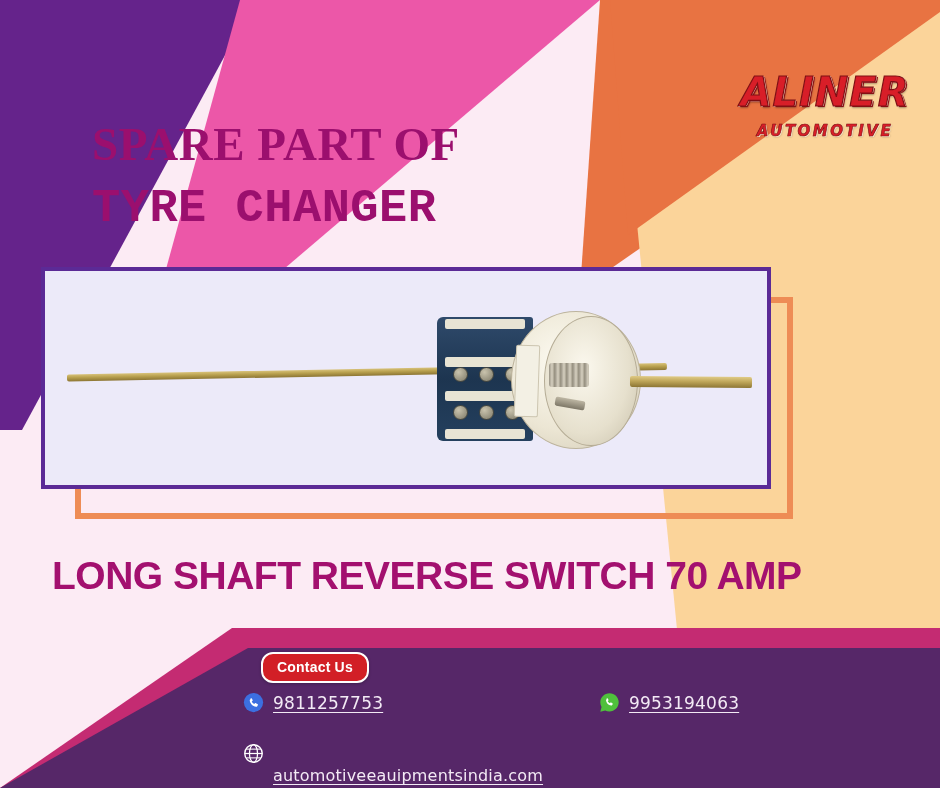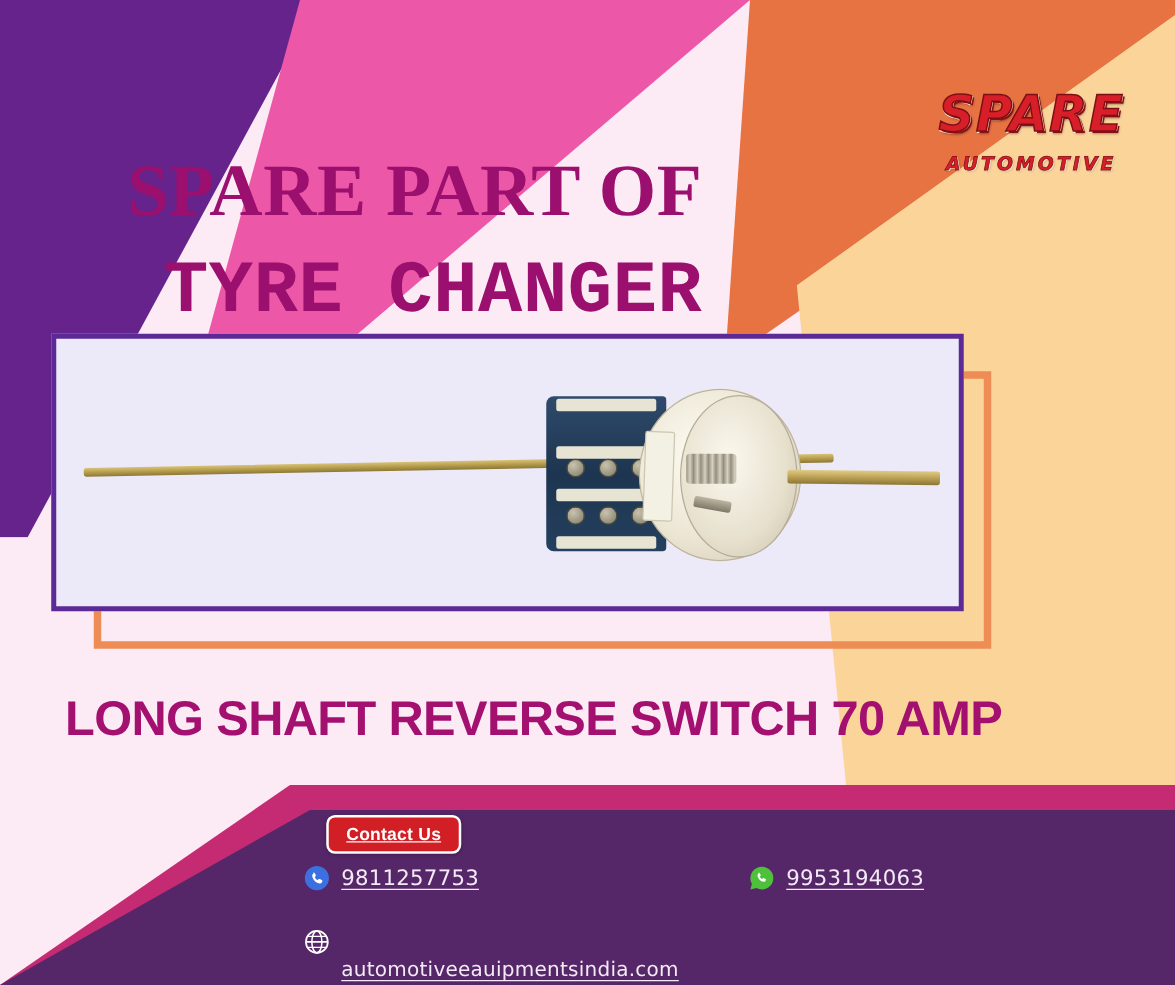--- a/index.html
+++ b/index.html
@@ -75,24 +75,24 @@
     color:#D81E28;margin-top:12px;
     text-shadow:1px 1px 0 #f6e3c8, 1px 1px 2px rgba(0,0,0,.3);
     -webkit-text-stroke:0.6px #7d0f14;
   }
 
   
   .headline{
     position:absolute;top:112px;left:92px;width:470px;
     font-family:"Liberation Serif", serif;
     font-weight:bold;
-    font-size:59px;line-height:1.38;
+    font-size:47px;line-height:1.38;
     color:#9B0F6E;
     letter-spacing:0.5px;
-    text-align:right;
+    text-align:left;
   }
   .headline .l1{display:block;}
   .headline .l2{display:block;font-family:Liberation Mono, monospace;}
 
   
   .accent-frame{
     position:absolute;left:75px;top:297px;
     width:718px;height:222px;
     border:6px solid #EE8C55;
     background:transparent;
@@ -175,26 +175,25 @@
     font-weight:bold;font-size:39px;letter-spacing:-0.5px;
     color:#A3106F;
   }
 
   
   .contact-badge{
     position:absolute;left:261px;top:652px;
     padding:5px 14px 6px;
     background:#D21F26;
     border:2.5px solid #ffffff;
-    border-radius:7px;
+    border-radius:12px;
     color:#ffffff;
     font-size:14px;font-weight:bold;
     letter-spacing:0.2px;
     box-shadow:0 1px 3px rgba(0,0,0,.25);
-    text-decoration:underline;
   }
 
   
   .contacts{
     position:absolute;left:243px;top:692px;width:690px;
     display:grid;
     grid-template-columns:348px 342px;
     row-gap:14px;
     gap:8px;
   }
@@ -219,21 +218,21 @@
     <div class="shape shape-purple-tl"></div>
     <div class="shape shape-pink-tl"></div>
     <div class="shape shape-orange-top"></div>
     <div class="shape shape-peach-right"></div>
     <div class="shape shape-orange-corner"></div>
     <div class="shape shape-footer-pink"></div>
     <div class="shape shape-footer-purple"></div>
   </div>
 
   <div class="logo">
-    <div class="logo-main">SPARE</div>
+    <div class="logo-main">ALINER</div>
     <div class="logo-sub">AUTOMOTIVE</div>
   </div>
 
   <div class="headline">
     <span class="l1">SPARE PART OF</span>
     <span class="l2">TYRE CHANGER</span>
   </div>
 
   <div class="accent-frame"></div>
   <div class="photo-frame">

